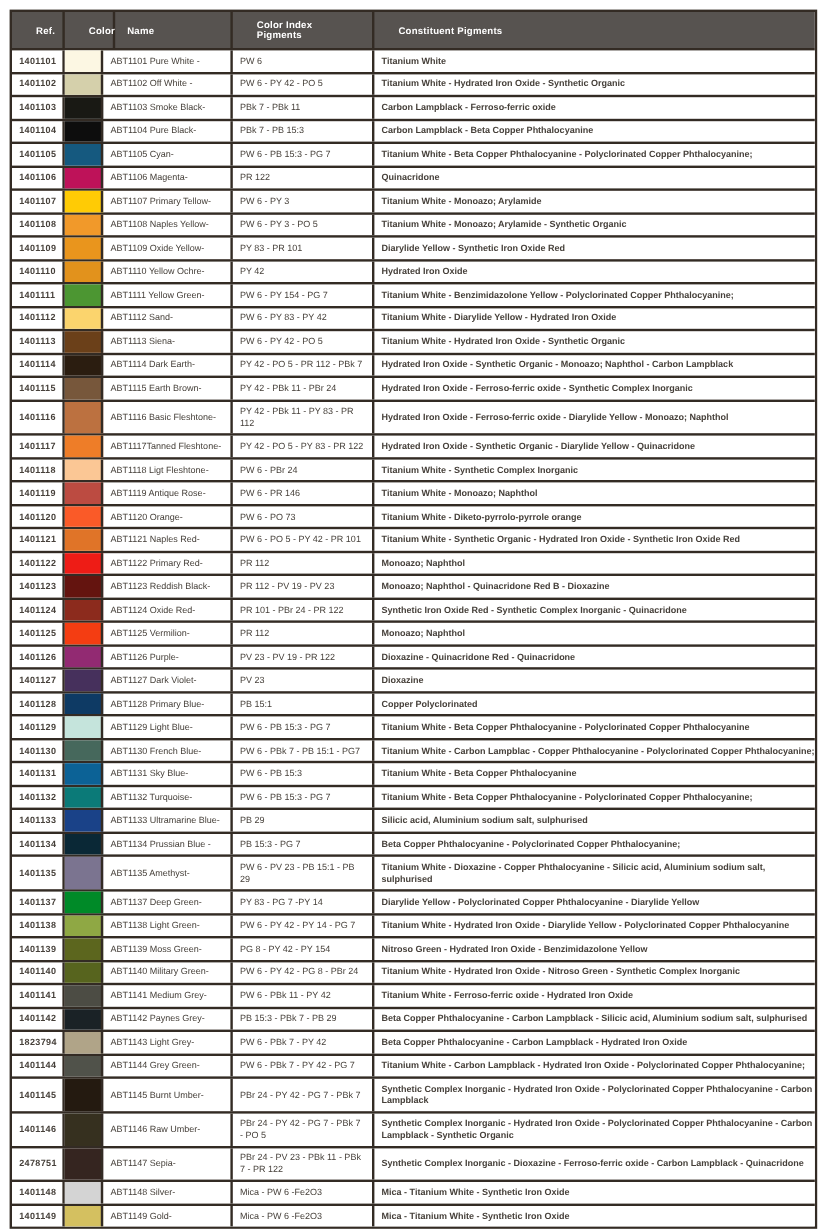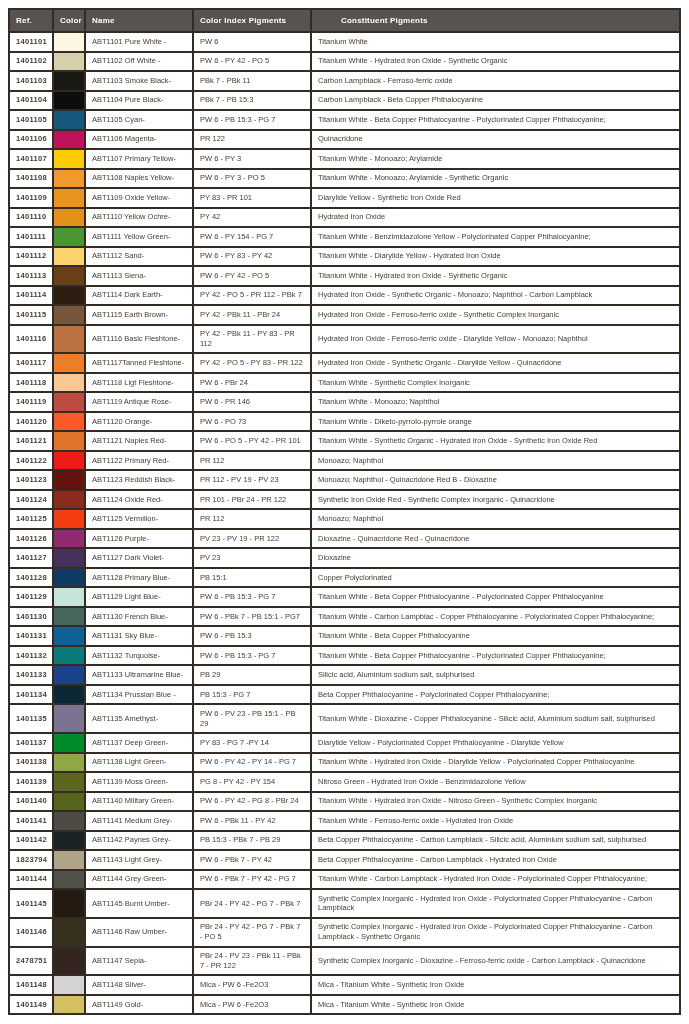--- a/index.html
+++ b/index.html
@@ -1,27 +1,27 @@
 <!DOCTYPE html>
 <html><head>
 <meta charset="utf-8">
 <style>
   html,body{margin:0;padding:0;background:#ffffff;}
   body{width:689px;font-family:"Liberation Sans",sans-serif;-webkit-font-smoothing:antialiased;}
   .table{margin:8px;border:2px solid #332b24;}
   .thead,.row{display:grid;grid-template-columns:44px 32px 108px 118px 1fr;}
   .thead{background:#575350;color:#ffffff;}
-  .th{font-size:8px;font-weight:bold;letter-spacing:.2px;padding:6px 6px;border-right:2px solid #332b24;display:flex;align-items:center;}
-  .th:last-child{border-right:none;margin-left:23px;}
+  .th{font-size:8px;font-weight:bold;letter-spacing:.2px;padding:6px 20px;border-right:2px solid #332b24;display:flex;align-items:center;}
+  .th:last-child{border-right:none;}
   .row{border-top:2px solid #332b24;background:#ffffff;}
   .cell{font-size:7.5px;color:#46403a;line-height:1.32;padding:3.5px 6px;border-right:2px solid #332b24;display:flex;align-items:center;min-height:10.5px;}
   .cell:last-child{border-right:none;}
   .cell.ref{font-weight:bold;letter-spacing:.3px;}
   .cell.swatch{padding:0;}
-  .cell.cp{padding-right:0;}
+  .cell.cp{padding-right:0;font-weight:bold;}
 </style>
 </head>
 <body>
 
 <div class="table">
   <div class="thead">
     <div class="th">Ref.</div>
     <div class="th">Color</div>
     <div class="th">Name</div>
     <div class="th">Color Index Pigments</div>

